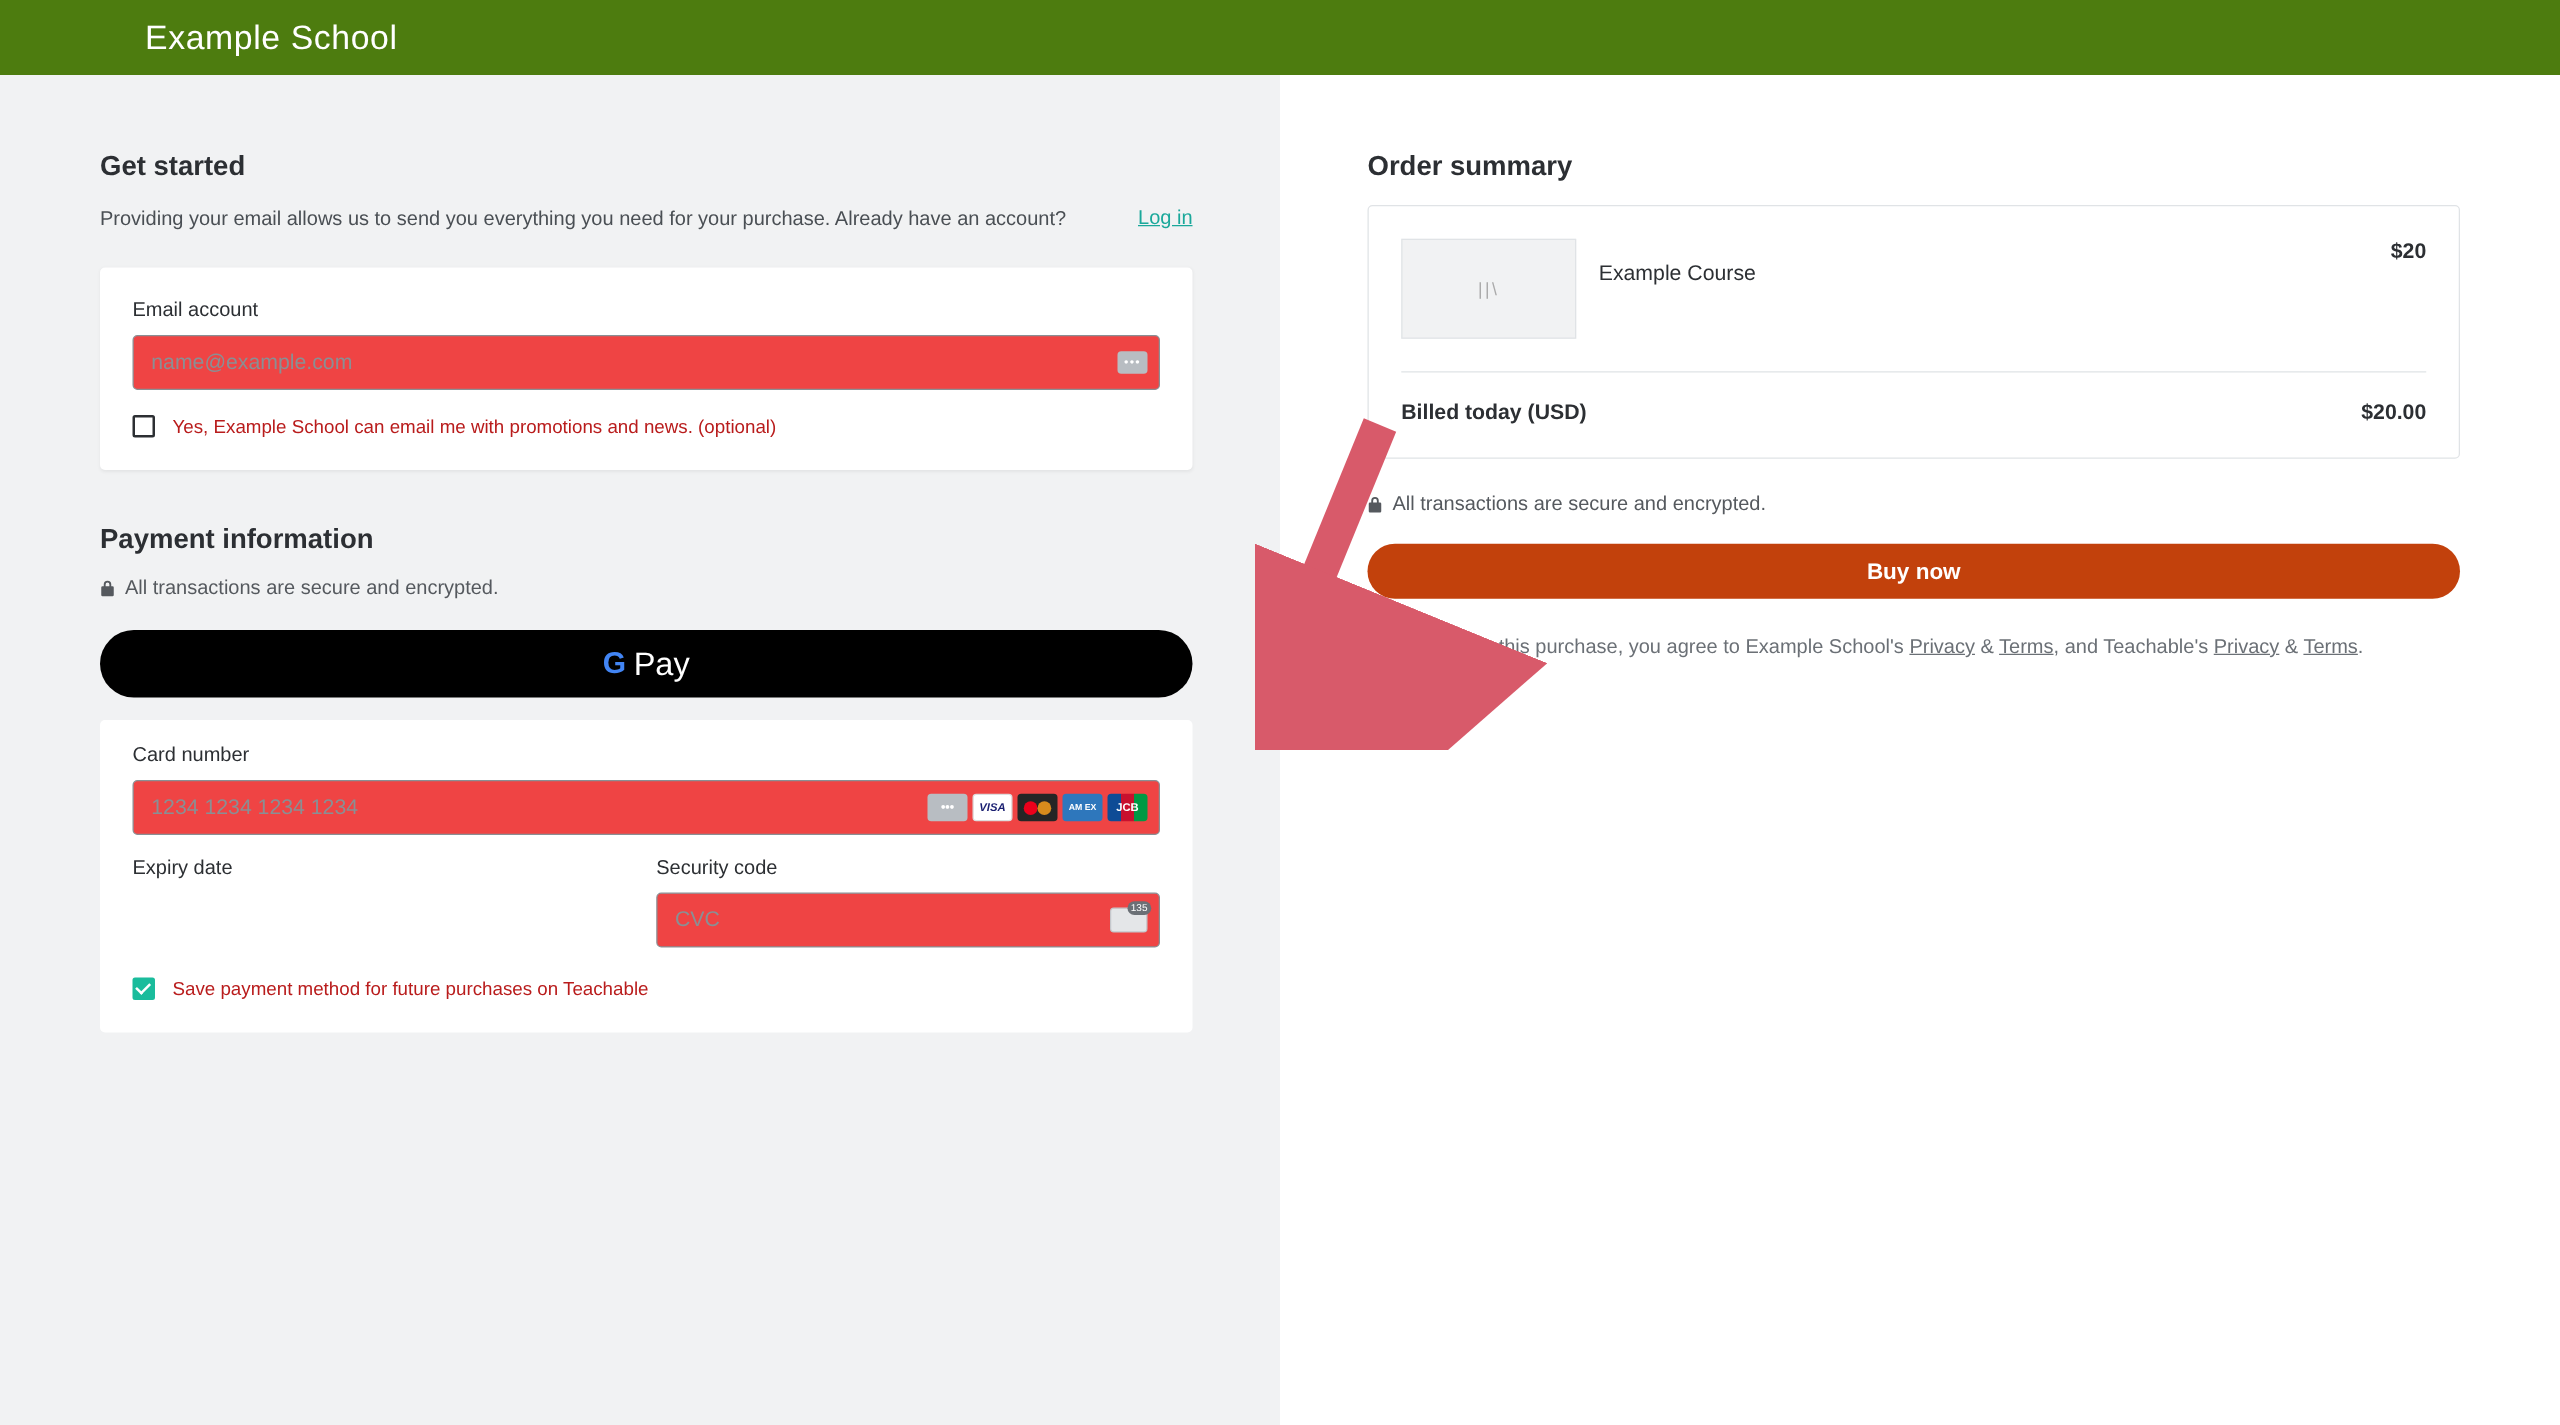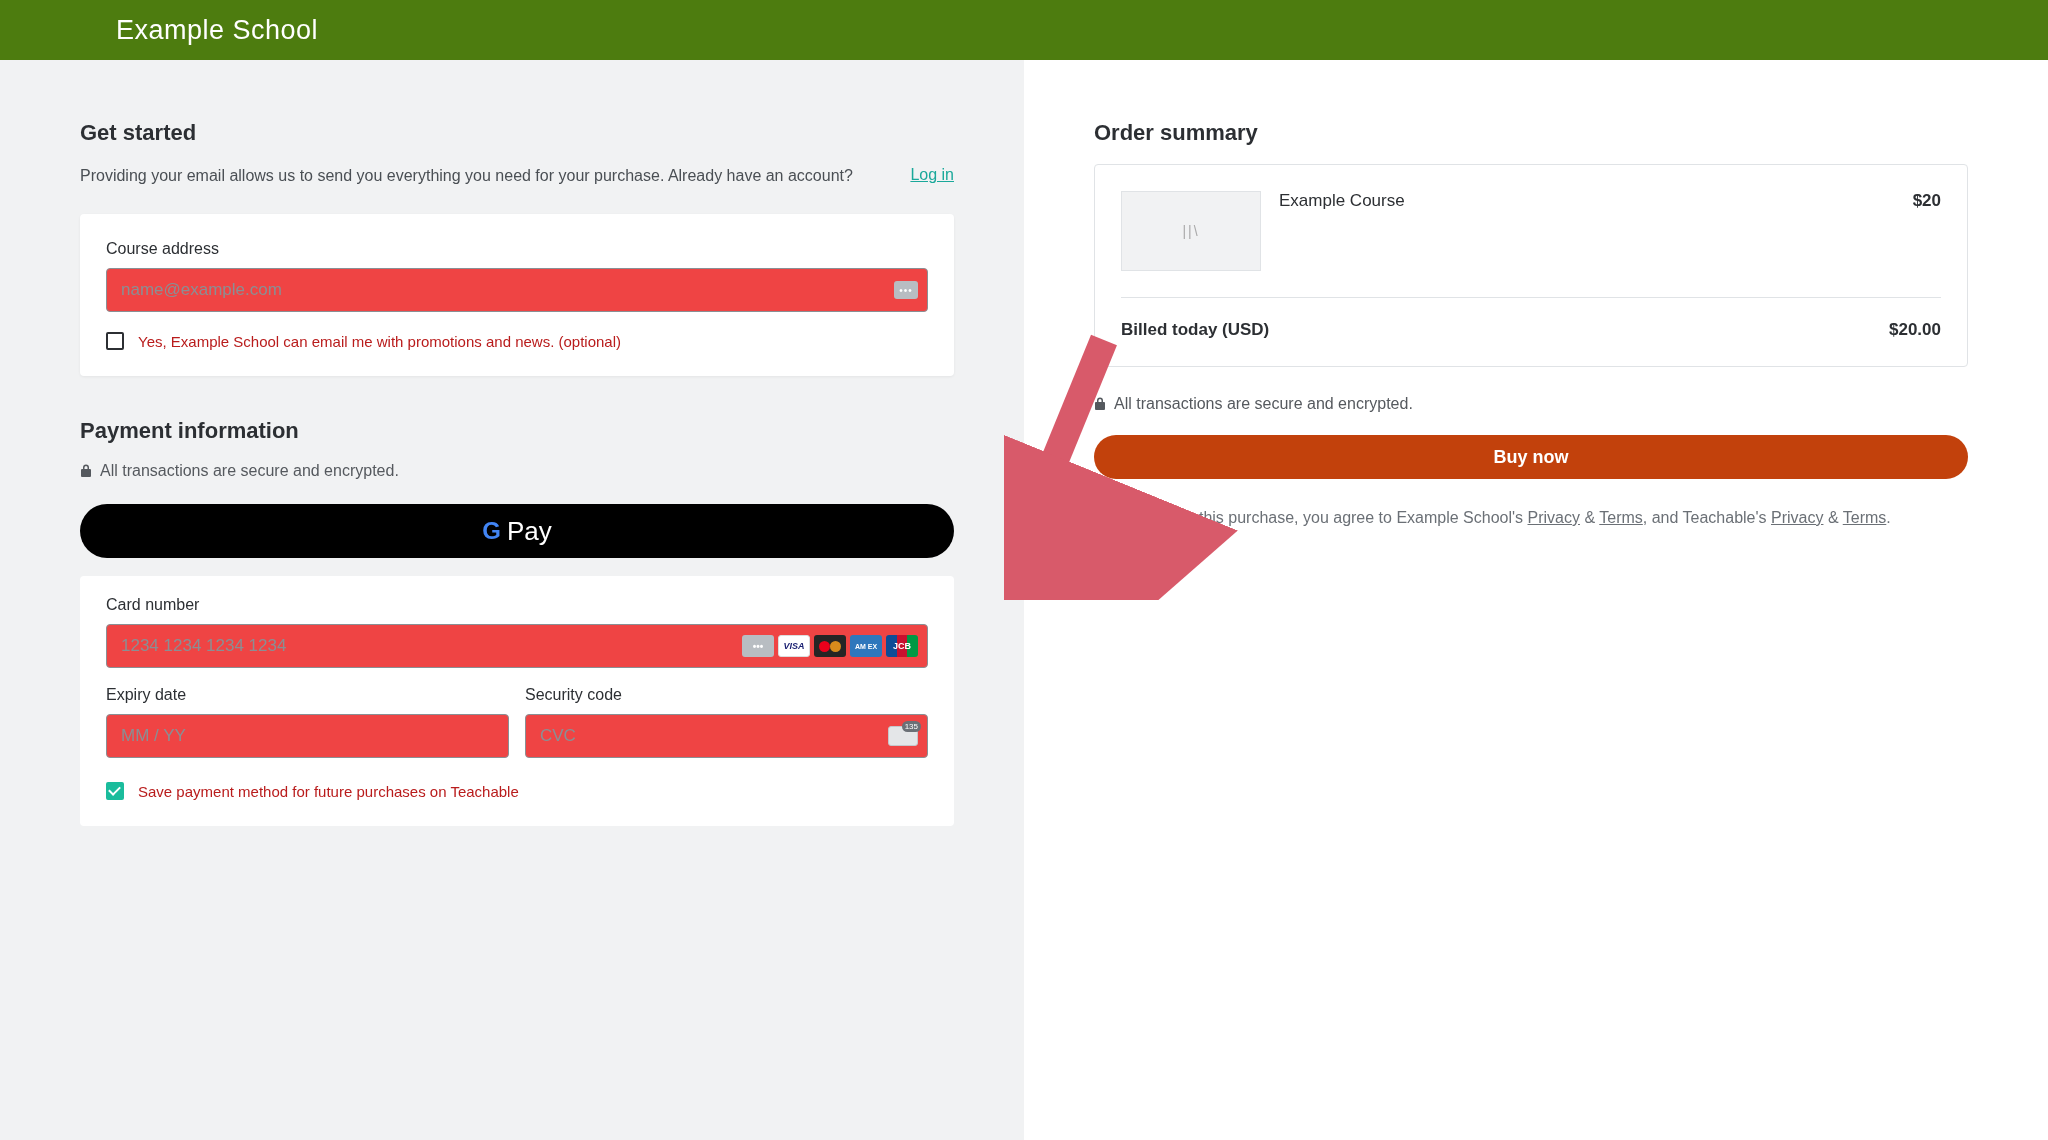--- a/index.html
+++ b/index.html
@@ -42,21 +42,21 @@
 .brand.amex { background:#2e77bc; font-size:7px; }
 .brand.jcb { background:linear-gradient(90deg,#0e4c96 33%,#c8102e 33% 66%,#009944 66%); font-size:9px; }
 .two-col { display:flex; gap:16px; margin-top:18px; }
 .two-col > div { flex:1; }
 .cvc-badge { position:absolute; right:10px; top:50%; transform:translateY(-50%); width:30px; height:20px; background:#e4e6e8; border-radius:3px; border:1px solid #c4c7cb; }
 .cvc-badge::after { content:"135"; position:absolute; top:-6px; right:-4px; background:#6b7076; color:#fff; font-size:8px; padding:1px 3px; border-radius:6px; }
 .summary-box { border:1px solid #e0e3e6; border-radius:4px; padding:26px; margin-top:0; }
 .summary-item { display:flex; gap:18px; }
 .thumb { width:140px; height:80px; background:#f1f2f3; border:1px solid #e0e3e6; display:flex; align-items:center; justify-content:center; color:#aaa; font-size:14px; letter-spacing:2px; }
 .item-row { flex:1; display:flex; justify-content:space-between; }
-.item-name { font-size:17px; }
+.item-name { font-size:17px;margin-top:18px; }
 .item-price { font-size:17px; font-weight:700; }
 .total-row { display:flex; justify-content:space-between; border-top:1px solid #e0e3e6; margin-top:26px; padding-top:22px; font-size:17px; }
 .total-label { font-weight:700; }
 .total-value { font-weight:700; }
 .secure-summary { display:flex; align-items:center; gap:8px; color:#55595e; font-size:16px; margin-top:28px; }
 .buy-btn { width:100%; height:44px; background:#c2410c; color:#fff; border:none; border-radius:22px; font-size:18px; font-weight:700; margin-top:22px; cursor:pointer; }
 .legal { color:#6b7076; font-size:16px; line-height:1.6; margin-top:26px; }
 .legal a { color:#6b7076; text-decoration:underline; cursor:pointer; }
 .arrow { position:absolute; left:-20px; top:260px; pointer-events:none; }
 </style>
@@ -71,21 +71,21 @@
 
   <div class="left">
 
     <h2>Get started</h2>
     <div class="login-row">
       <p class="subtext">Providing your email allows us to send you everything you need for your purchase. Already have an account?</p>
       <a class="login-link">Log in</a>
     </div>
 
     <div class="card">
-      <label class="label">Course address</label>
+      <label class="label">Email account</label>
       <div class="input-wrap">
         <input class="input" type="email" placeholder="name@example.com" style="">
         <div class="input-badge">
             <span>•••</span>
           </div>
       </div>
       <div class="checkbox-row">
         <div class="checkbox"></div>
         <span class="checkbox-label">Yes, Example School can email me with promotions and news. (optional)</span>
       </div>
@@ -114,23 +114,20 @@
           <div class="brand pill">•••</div>
           <div class="brand visa">VISA</div>
           <div class="brand mc"></div>
           <div class="brand amex">AM EX</div>
           <div class="brand jcb">JCB</div>
         </div>
       </div>
       <div class="two-col">
         <div>
           <label class="label">Expiry date</label>
-          <div class="input-wrap">
-            <input class="input" type="text" placeholder="MM / YY" style="">
-          </div>
         </div>
         <div>
           <label class="label">Security code</label>
           <div class="input-wrap">
             <input class="input" type="text" placeholder="CVC" style="">
             <div class="cvc-badge"></div>
           </div>
         </div>
       </div>
       <div class="checkbox-row" style="margin-top:24px;">

